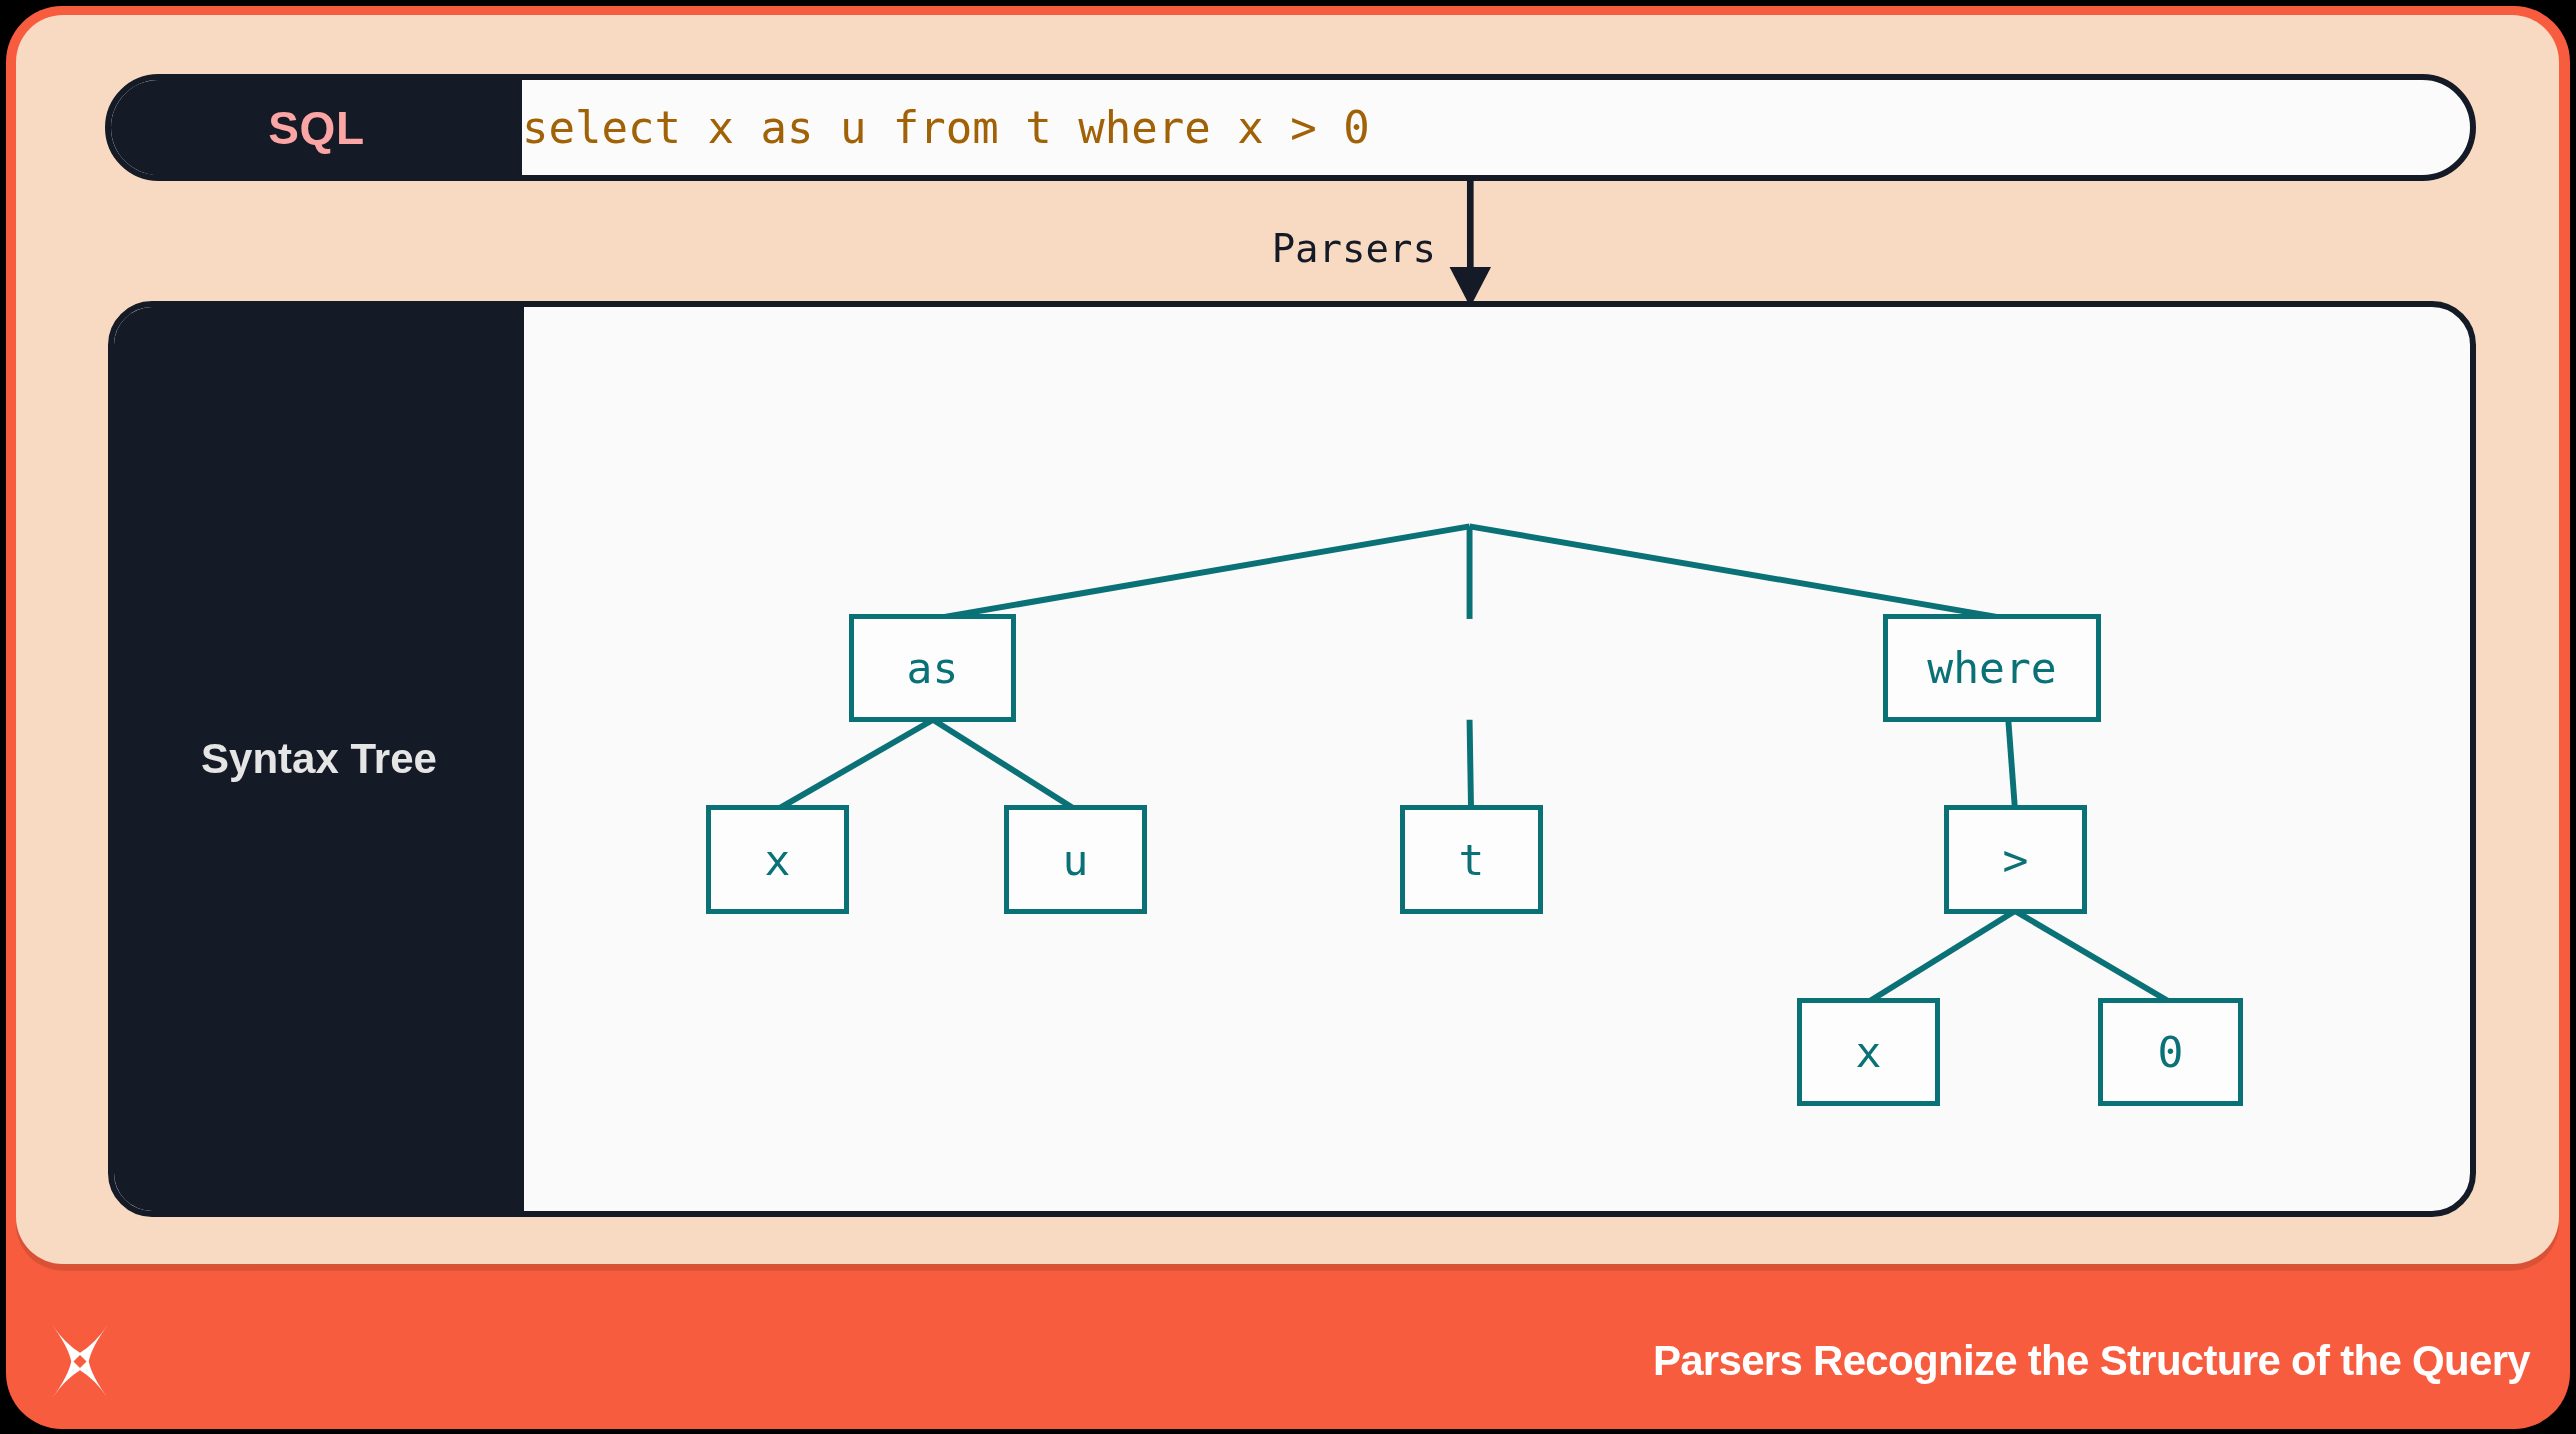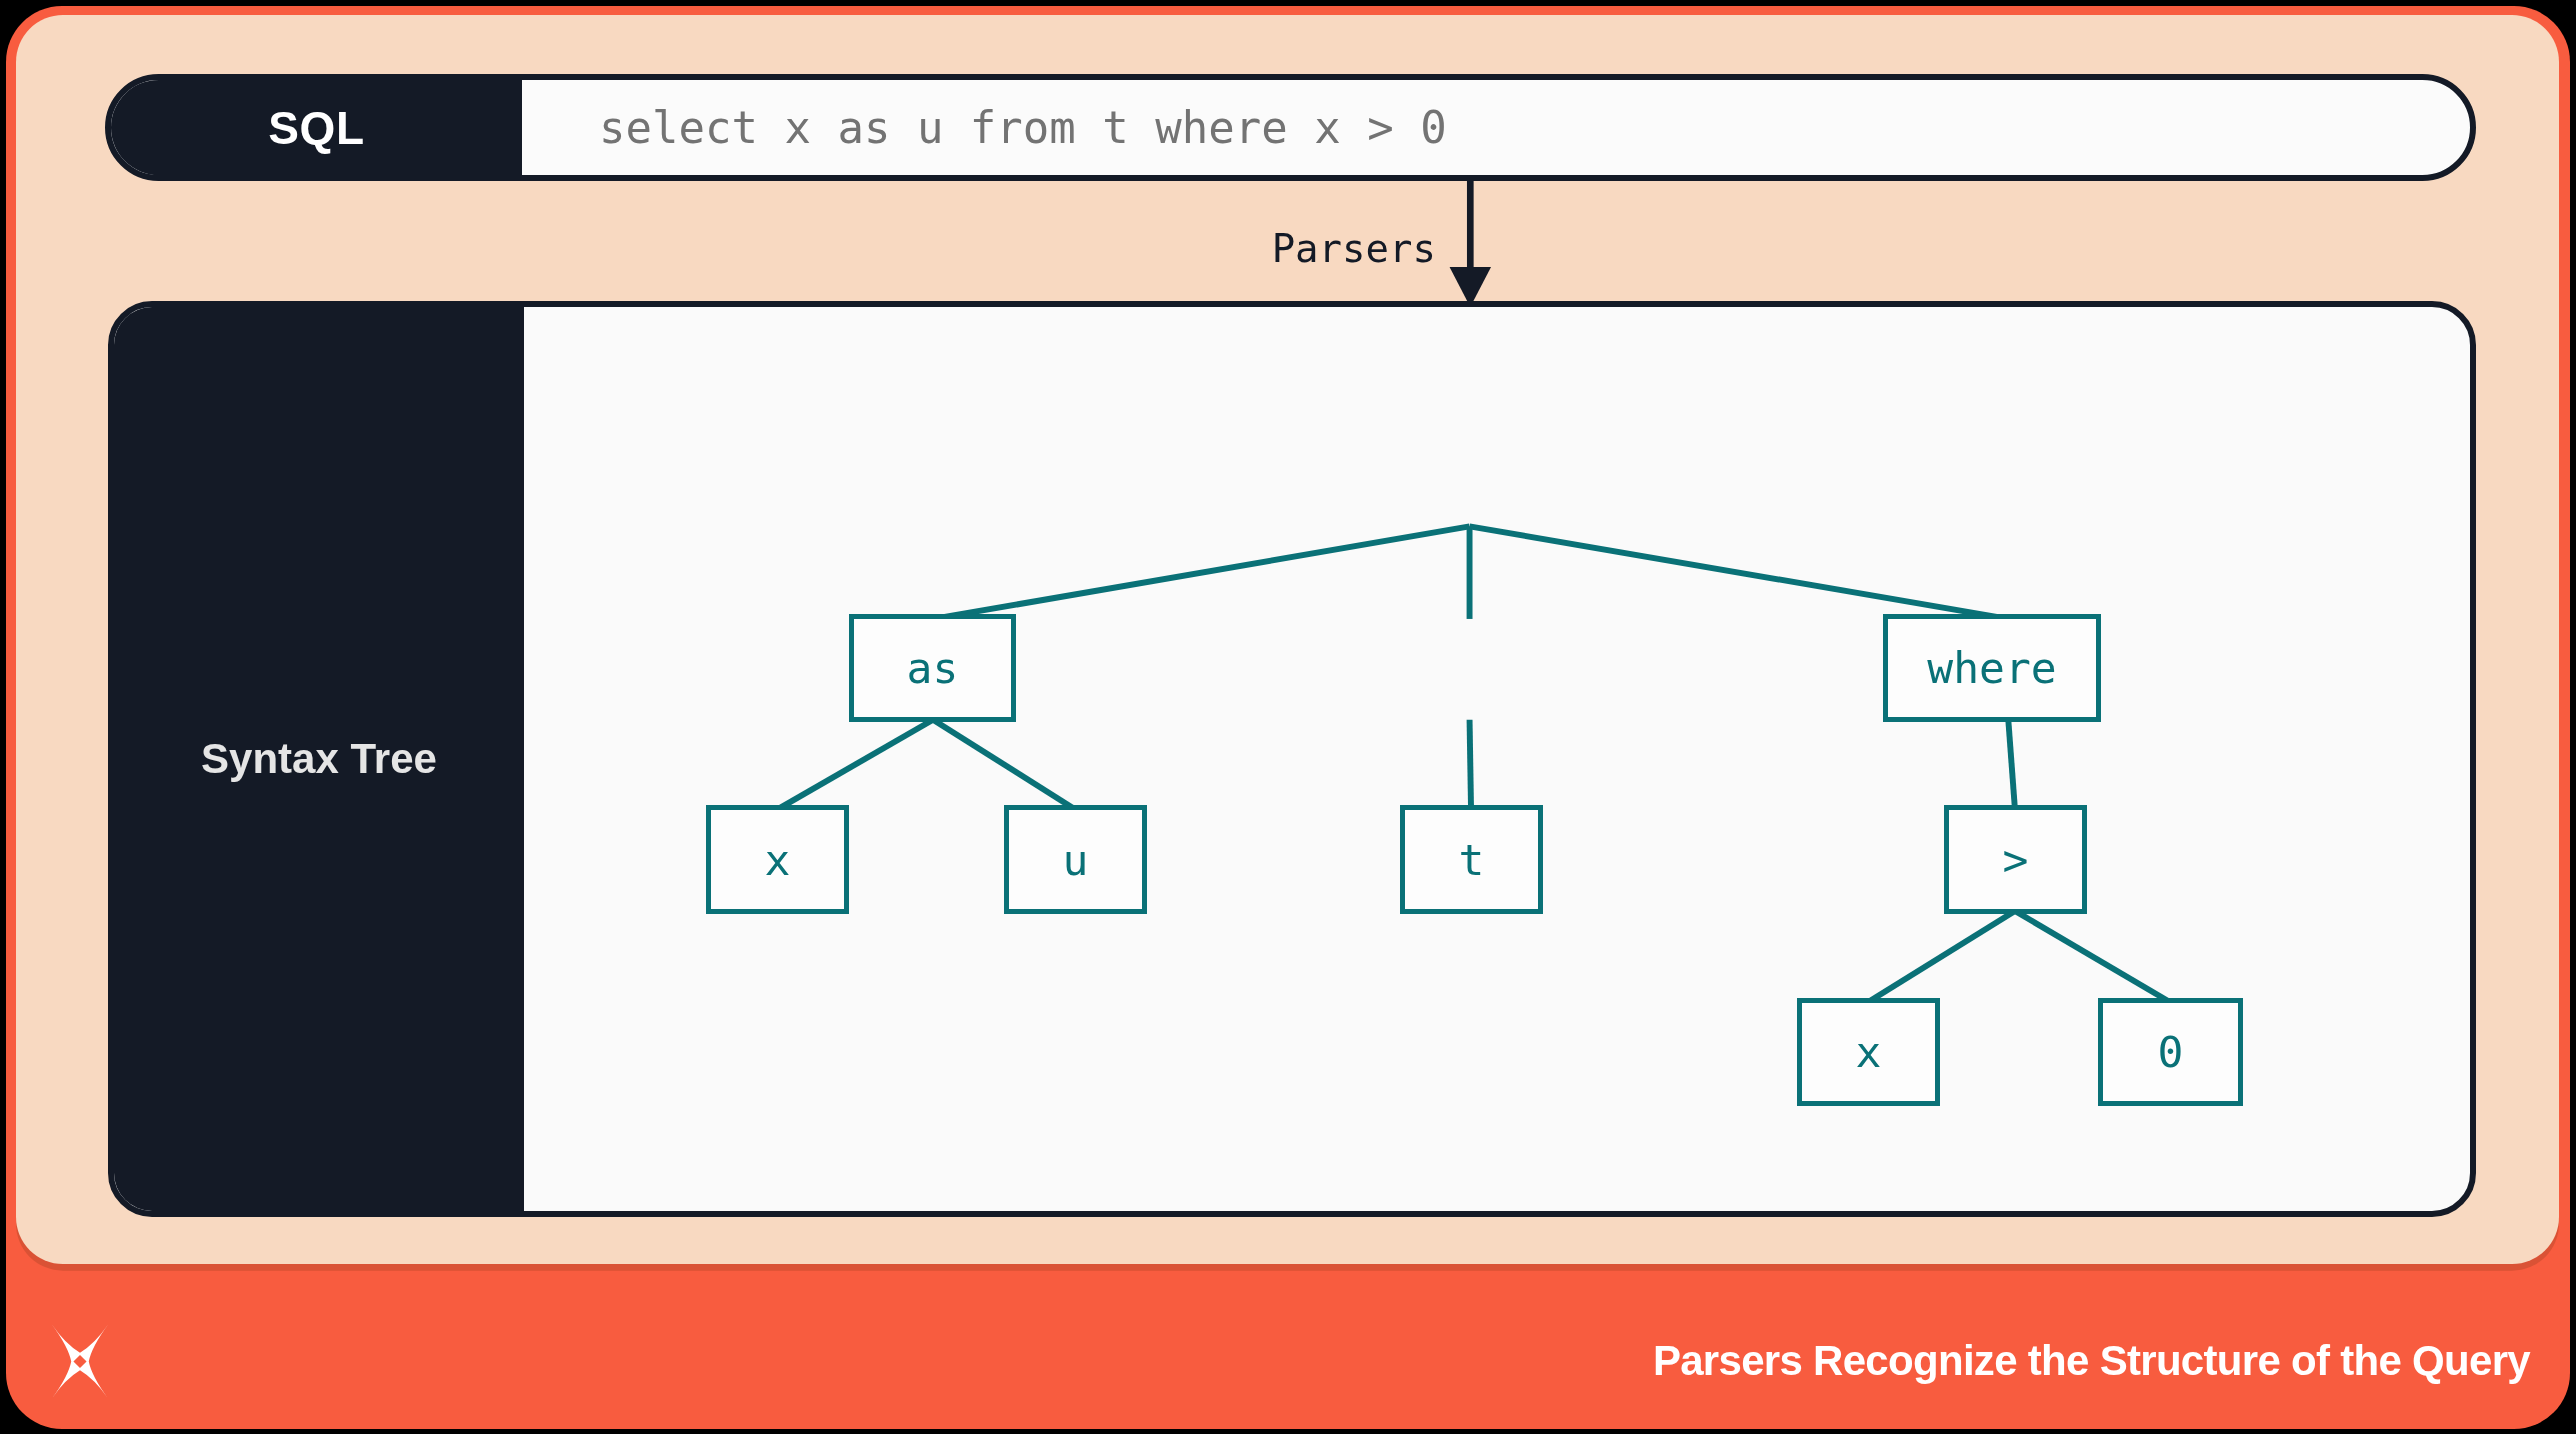--- a/index.html
+++ b/index.html
@@ -37,31 +37,30 @@
     background: #FBFBFB;
     border: 6px solid #141A26;
     border-radius: 56px;
     overflow: hidden;
     display: flex;
   }
   .sql-pill-label {
     flex: none; width: 411px;
     background: #141A26;
     display: flex; align-items: center; justify-content: center;
-    color: #ffffff;
+    color: #fca5a5;
     font-size: 46px; font-weight: bold;
     letter-spacing: 0.7px;
   }
   .sql-pill-query {
     flex: 1;
     display: flex; align-items: center;
-    padding-left: 77px;
     font-family: "DejaVu Sans Mono", monospace;
     font-size: 44px;
-    color: #737373;
+    color: #a16207;
     white-space: pre;
   }
 
   
   .arrow-svg {
     position: absolute; left: 0; top: 0;
     width: 2564px; height: 1423px;
     pointer-events: none;
   }
   .parser-label {

